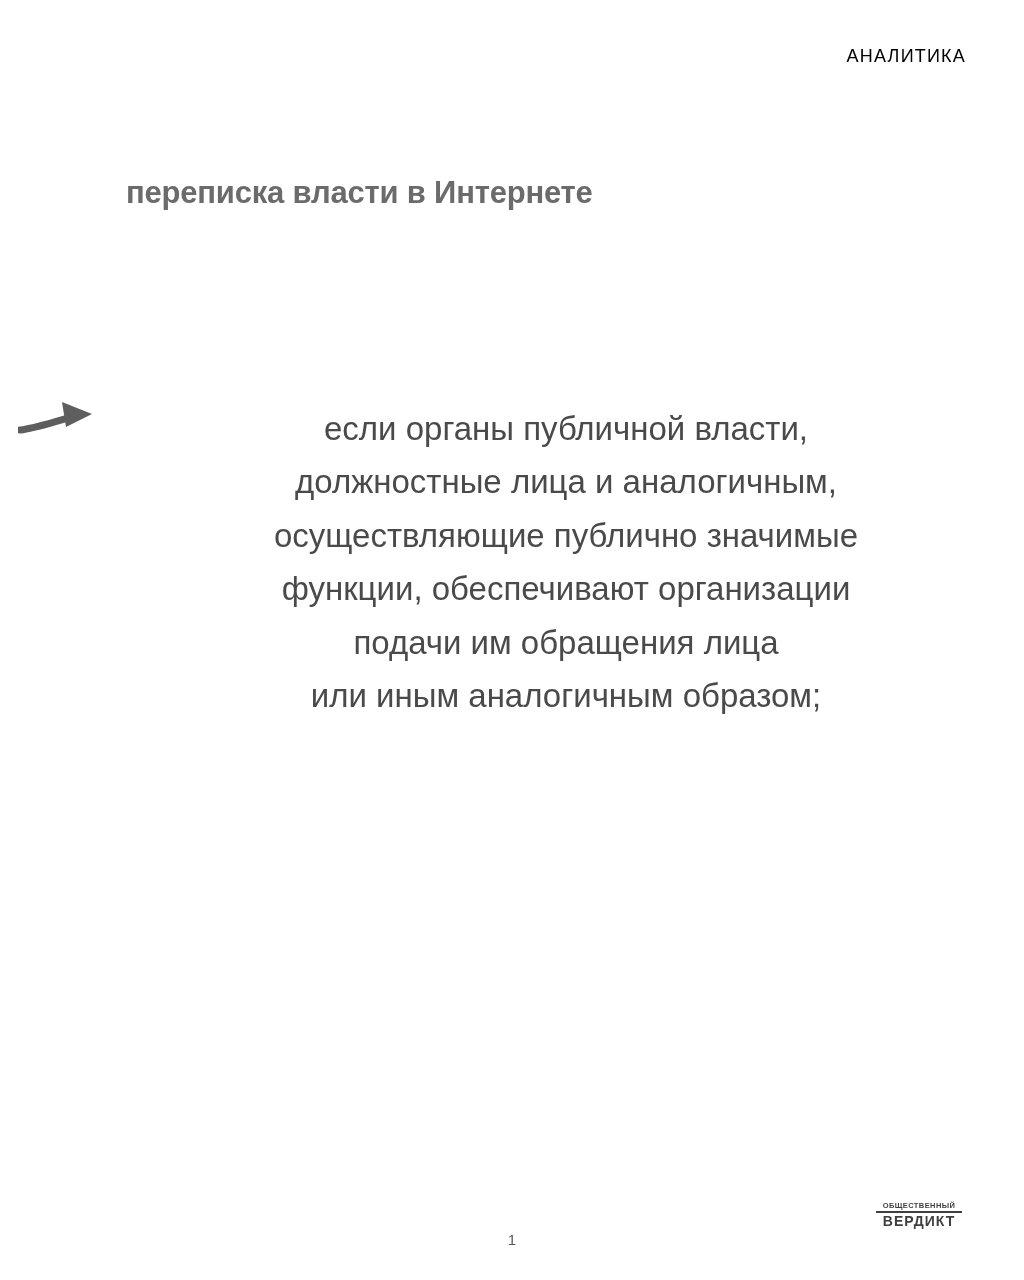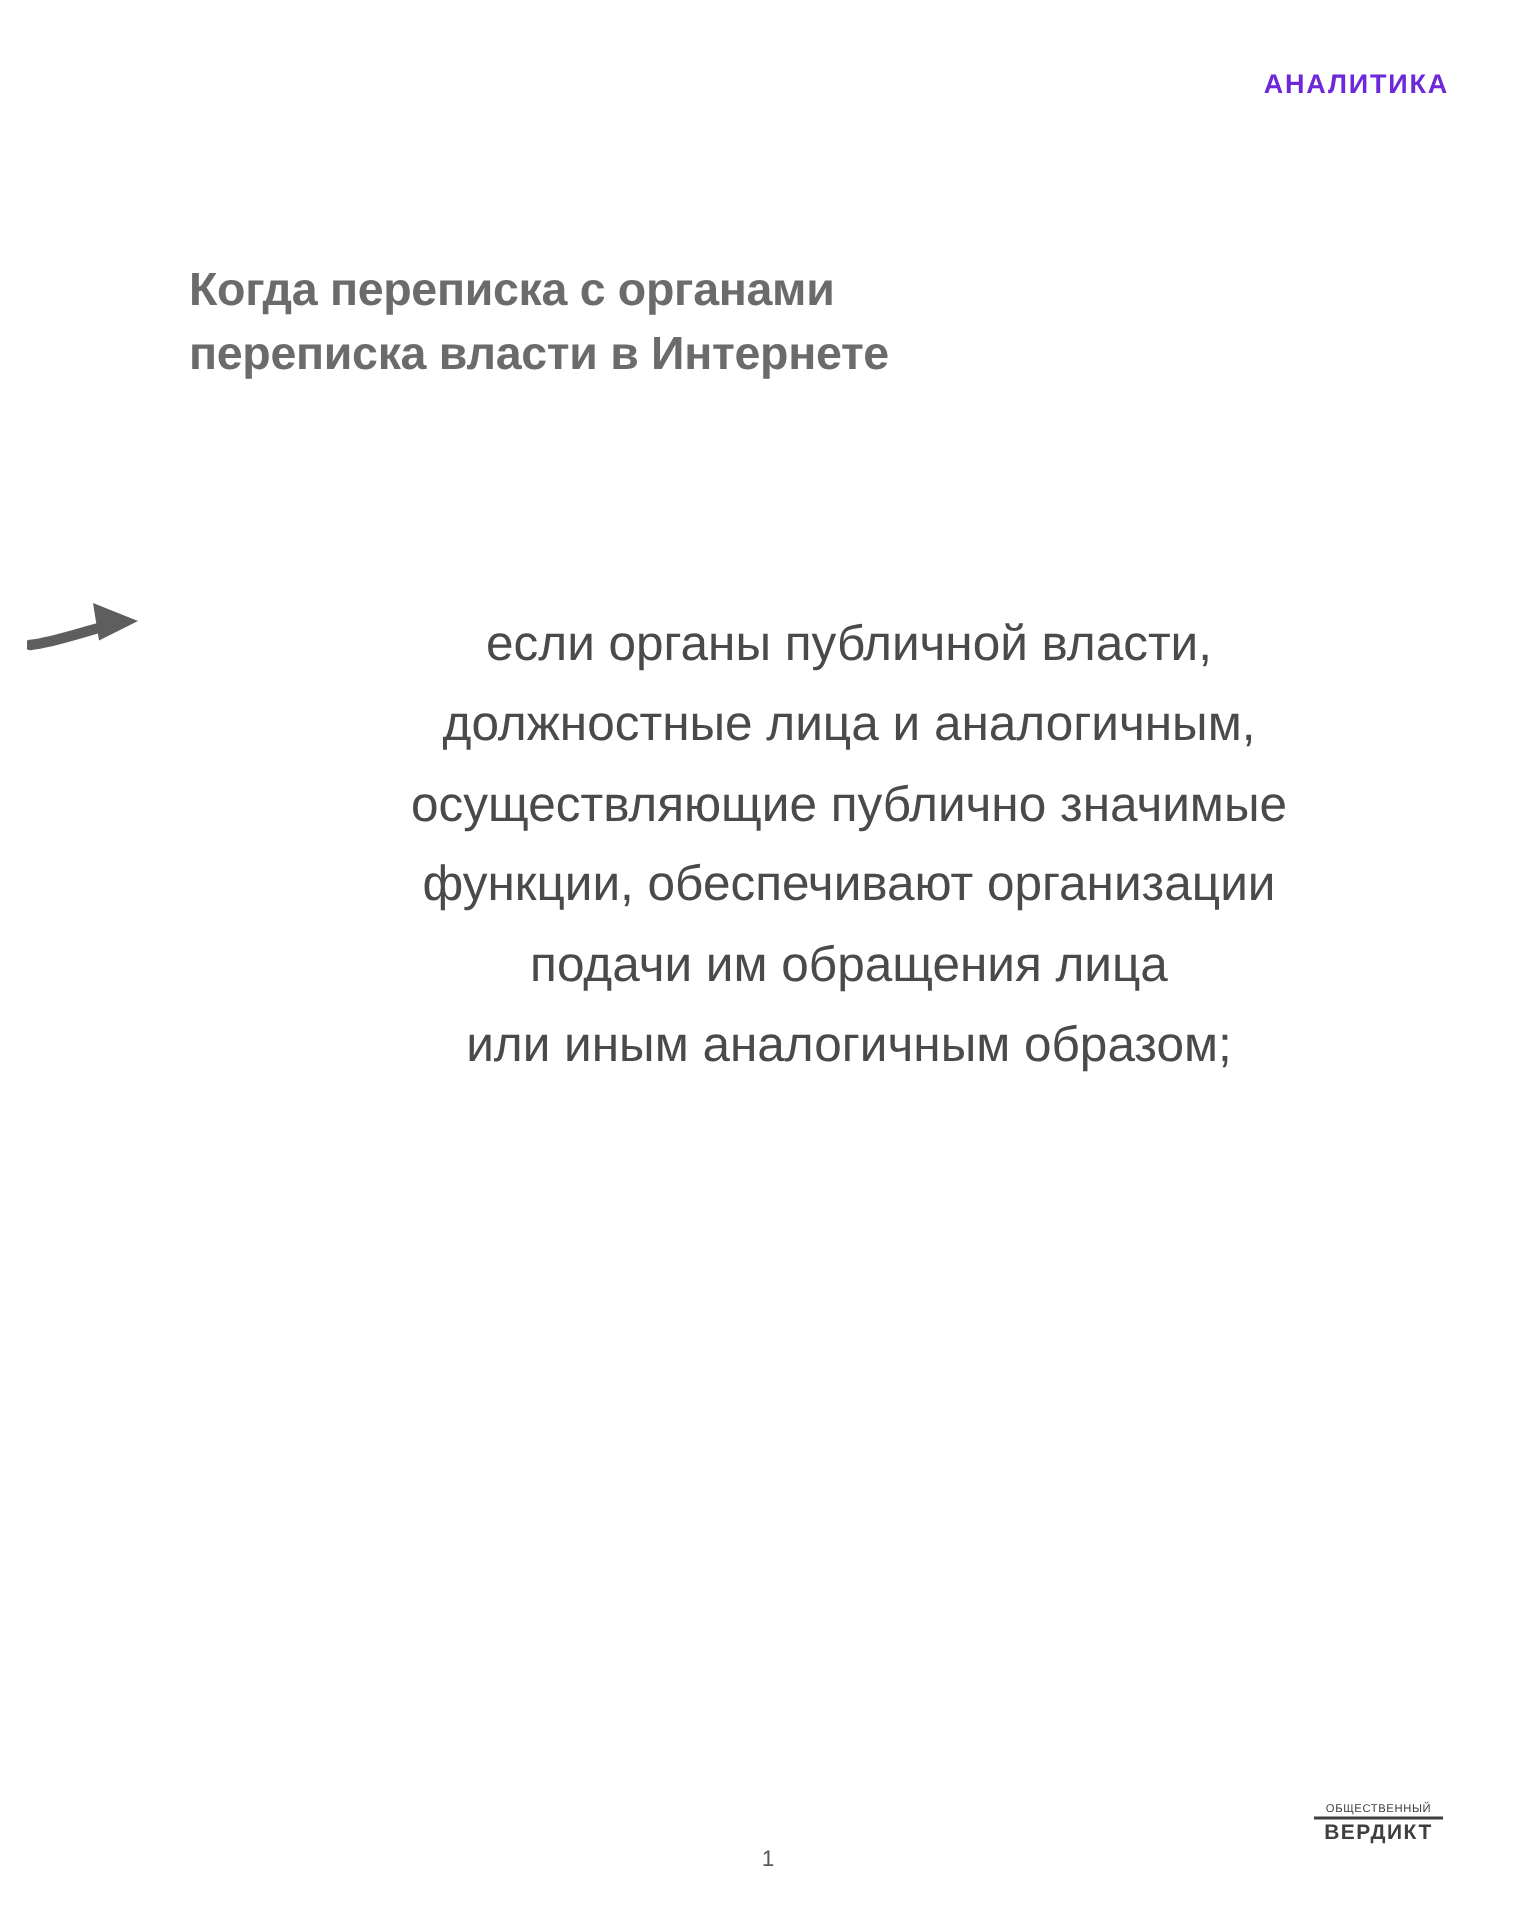--- a/index.html
+++ b/index.html
@@ -21,23 +21,23 @@
     height: 1280px;
     box-sizing: border-box;
   }
 
   
   .eyebrow {
     position: absolute;
     top: 46px;
     right: 58px;
     font-size: 18px;
-    font-weight: bold;
+    font-weight: normal;
     letter-spacing: 1.2px;
-    color: #6d28d9;
+    color: #000000;
     text-transform: uppercase;
   }
 
   
   .title {
     position: absolute;
     left: 126px;
     top: 172px;
     width: 860px;
     font-size: 31px;
@@ -83,21 +83,21 @@
     right: 62px;
     bottom: 52px;
     width: 86px;
     text-align: center;
     color: #3f3f3f;
     line-height: 1;
   }
   .logo .logo-top {
     font-size: 7.5px;
     letter-spacing: 0.4px;
-    font-weight: normal;
+    font-weight: bold;
     display: block;
   }
   .logo .logo-rule {
     display: block;
     height: 1.5px;
     background: #3f3f3f;
     margin: 1.5px 0 1.5px;
   }
   .logo .logo-bottom {
     font-size: 14px;
@@ -118,21 +118,20 @@
   }
 </style>
 </head>
 <body>
 
 <div class="page">
 
   <div class="eyebrow">АНАЛИТИКА</div>
 
   <div class="title">
-    <span class="line">Когда переписка с органами</span>
     <span class="line">переписка власти в Интернете</span>
   </div>
 
   <div class="arrow-icon">
     <svg width="92" height="46" viewBox="0 0 92 46" xmlns="http://www.w3.org/2000/svg">
       <path d="M2 32 C 20 30, 40 22, 62 17" stroke="#5e5e5e" stroke-width="7" fill="none" stroke-linecap="round"></path>
       <path d="M44 4 L 74 16 L 48 29 Z" fill="#5e5e5e"></path>
     </svg>
   </div>
 

